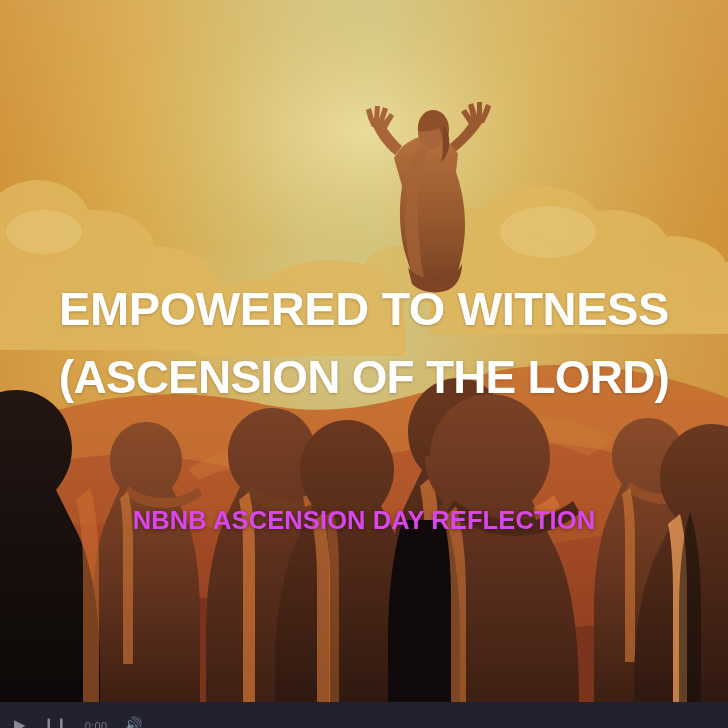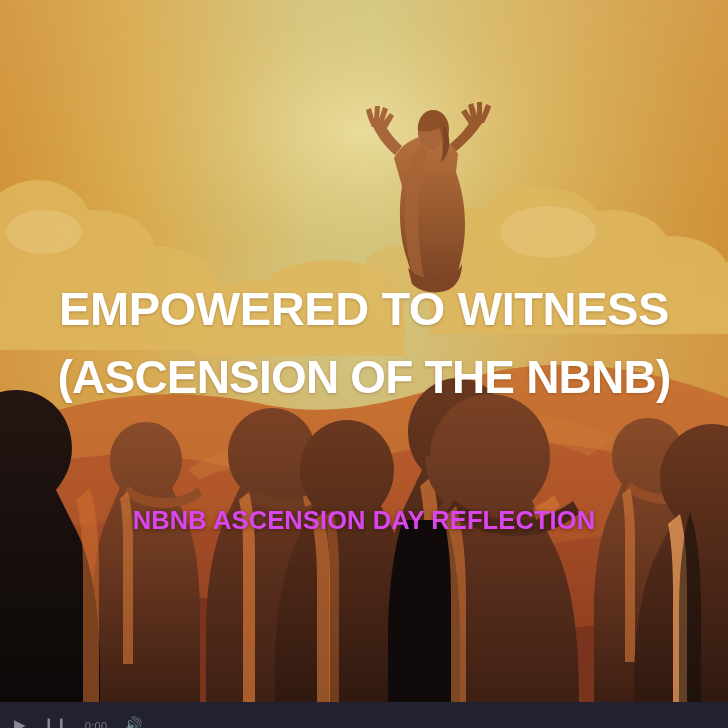--- a/index.html
+++ b/index.html
@@ -343,21 +343,21 @@
           <path d="M690 512 c 8 24 11 60 11 98 l 0 92 l -22 0 l 0 -92 c 0 -38 4 -74 11 -98 z" fill="#120c0a" opacity="0.55"></path>
         </g>
 
       </g>
     </svg>
   </div>
 
   <div class="overlay">
     <div class="title-block">
       <span class="title-line line1">EMPOWERED TO WITNESS</span>
-      <span class="title-line line2">(ASCENSION OF THE NBNB)</span>
+      <span class="title-line line2">(ASCENSION OF THE LORD)</span>
     </div>
     <div class="subtitle">NBNB ASCENSION DAY REFLECTION</div>
   </div>
 
   <div class="player-bar">
     <div class="player-controls">
       <span class="ctrl">▶</span>
       <span class="ctrl">❙❙</span>
       <span class="ctrl time">0:00</span>
       <span class="ctrl">🔊</span>

